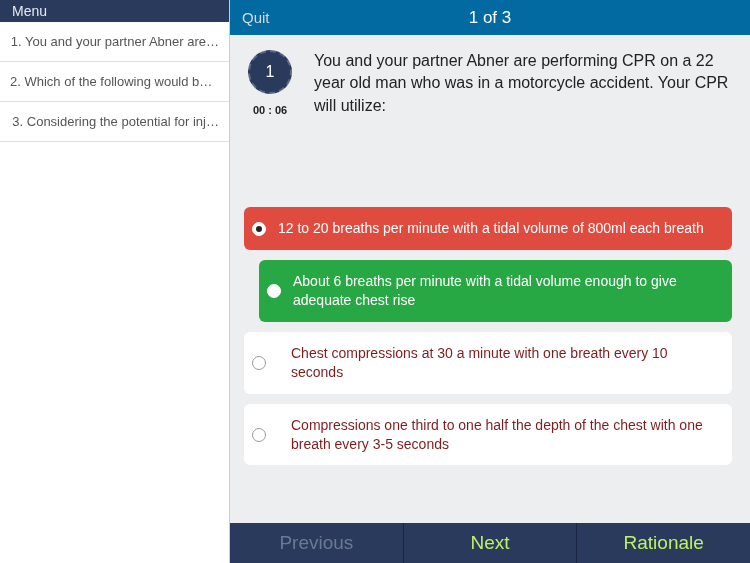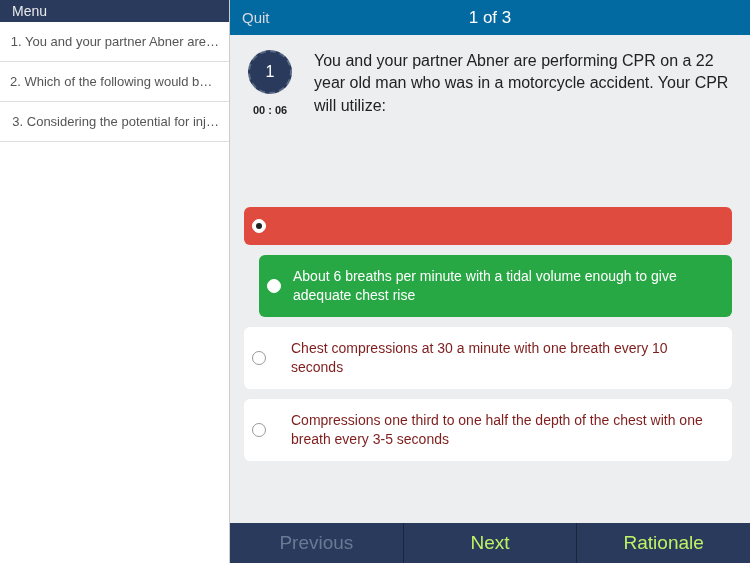--- a/index.html
+++ b/index.html
@@ -219,20 +219,21 @@
         <div class="question-meta">
           <div class="question-badge">1</div>
           <div class="timer">00 : 06</div>
         </div>
         <div class="question-text">You and your partner Abner are performing CPR on a 22 year old man who was in a motorcycle accident. Your CPR will utilize:</div>
       </div>
 
       <div class="answers">
         <div class="answer red">
           <span class="radio"></span>
+          <span class="answer-text">12 to 20 breaths per minute with a tidal volume of 800ml each breath</span>
         </div>
         <div class="answer green">
           <span class="radio"></span>
           <span class="answer-text">About 6 breaths per minute with a tidal volume enough to give adequate chest rise</span>
         </div>
         <div class="answer plain">
           <span class="radio"></span>
           <span class="answer-text">Chest compressions at 30 a minute with one breath every 10 seconds</span>
         </div>
         <div class="answer plain">

